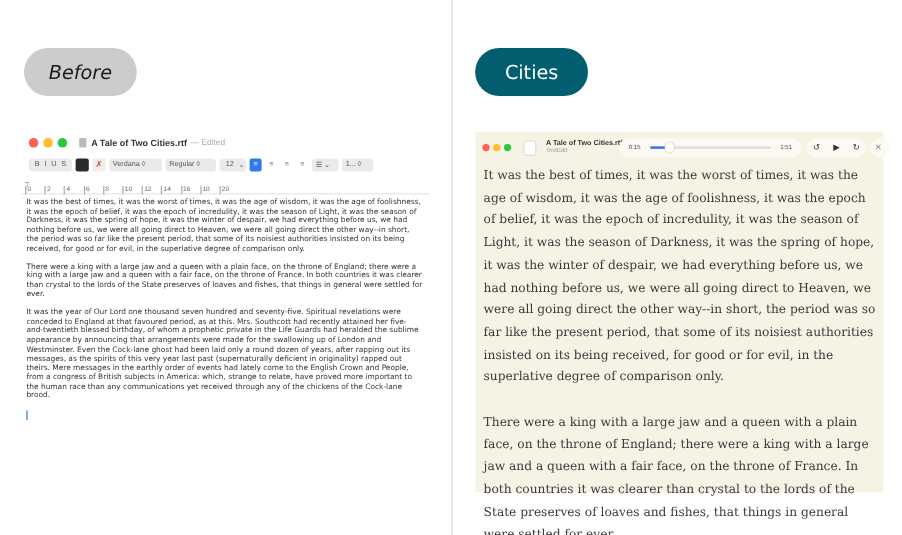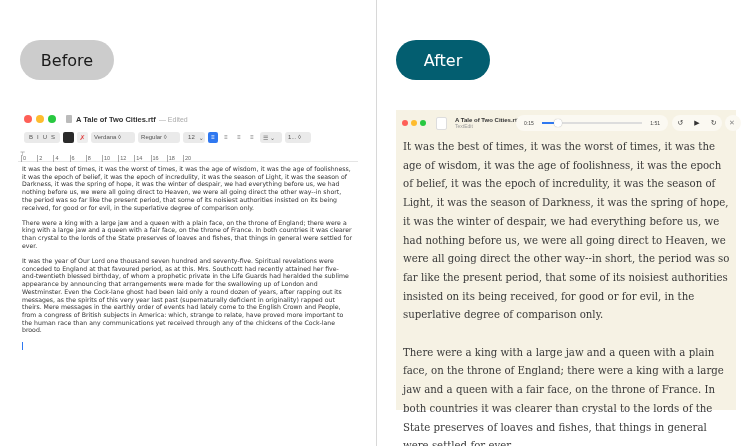--- a/index.html
+++ b/index.html
@@ -4,21 +4,21 @@
 <style>
   * { box-sizing: border-box; margin: 0; padding: 0; }
   html, body { width: 752px; height: 446px; background: #ffffff; overflow: hidden; }
   body { position: relative; font-family: "Liberation Sans", sans-serif; }
 
   .pill {
     position: absolute; height: 40px; border-radius: 20px;
     display: flex; align-items: center; justify-content: center;
     font-family: "DejaVu Sans", sans-serif; font-size: 16px;
   }
-  .pill.before { left: 20px; top: 40px; width: 94px; background: #cccccc; color: #1a1a1a; }
+  .pill.before { left: 20px; top: 40px; width: 94px; background: #cccccc; color: #1a1a1a; font-style: italic; }
   .pill.after { left: 396px; top: 40px; width: 94px; background: #035e70; color: #ffffff; }
 
   .divider { position: absolute; left: 376px; top: 0; width: 1px; height: 446px; background: #d8d8d8; }
 
   
   .win-before { position: absolute; left: 18px; top: 108px; width: 340px; height: 270px; background: #fff; }
   .tb-row1 { position: absolute; left: 0; top: 4px; height: 14px; width: 340px; display: flex; align-items: center; }
   .light { width: 8px; height: 8px; border-radius: 50%; margin-left: 4px; }
   .light.red { background: #fe5f57; margin-left: 6px; }
   .light.yel { background: #febc2e; }
@@ -60,21 +60,21 @@
   .ctrls { position: absolute; left: 276px; top: 5px; width: 50px; height: 16px; background: #fbf9f2; border-radius: 8px; display: flex; align-items: center; justify-content: space-around; font-size: 7px; color: #333; }
   .closebtn { position: absolute; left: 329px; top: 5px; width: 16px; height: 16px; background: #fbf9f2; border-radius: 8px; font-size: 7px; color: #888; display: flex; align-items: center; padding-left: 4px; }
 
   .doc-a { position: absolute; left: 7px; top: 28px; width: 330px; font-family: "DejaVu Serif", serif; font-size: 10.2px; line-height: 18.7px; color: #3a3a3a; }
   .doc-a p { margin-bottom: 18.7px; }
 </style>
 </head>
 <body>
 
 <div class="pill before">Before</div>
-<div class="pill after">After</div>
+<div class="pill after">Cities</div>
 <div class="divider"></div>
 
 <div class="win-before">
   <div class="tb-row1">
     <div class="light red"></div>
     <div class="light yel"></div>
     <div class="light grn"></div>
     <div class="doc-icon"></div>
     <span class="title-b">A Tale of Two Cities.rtf</span>
     <span class="edited">— Edited</span>

